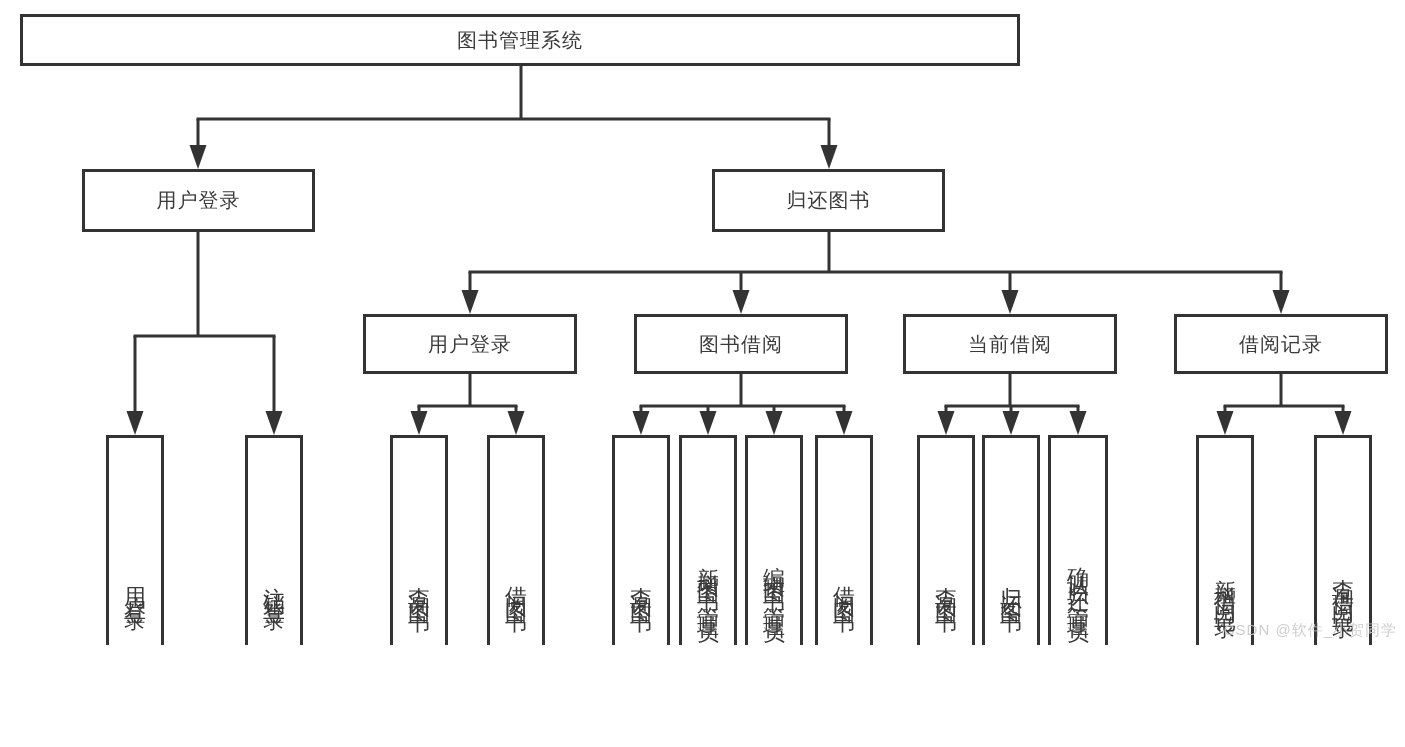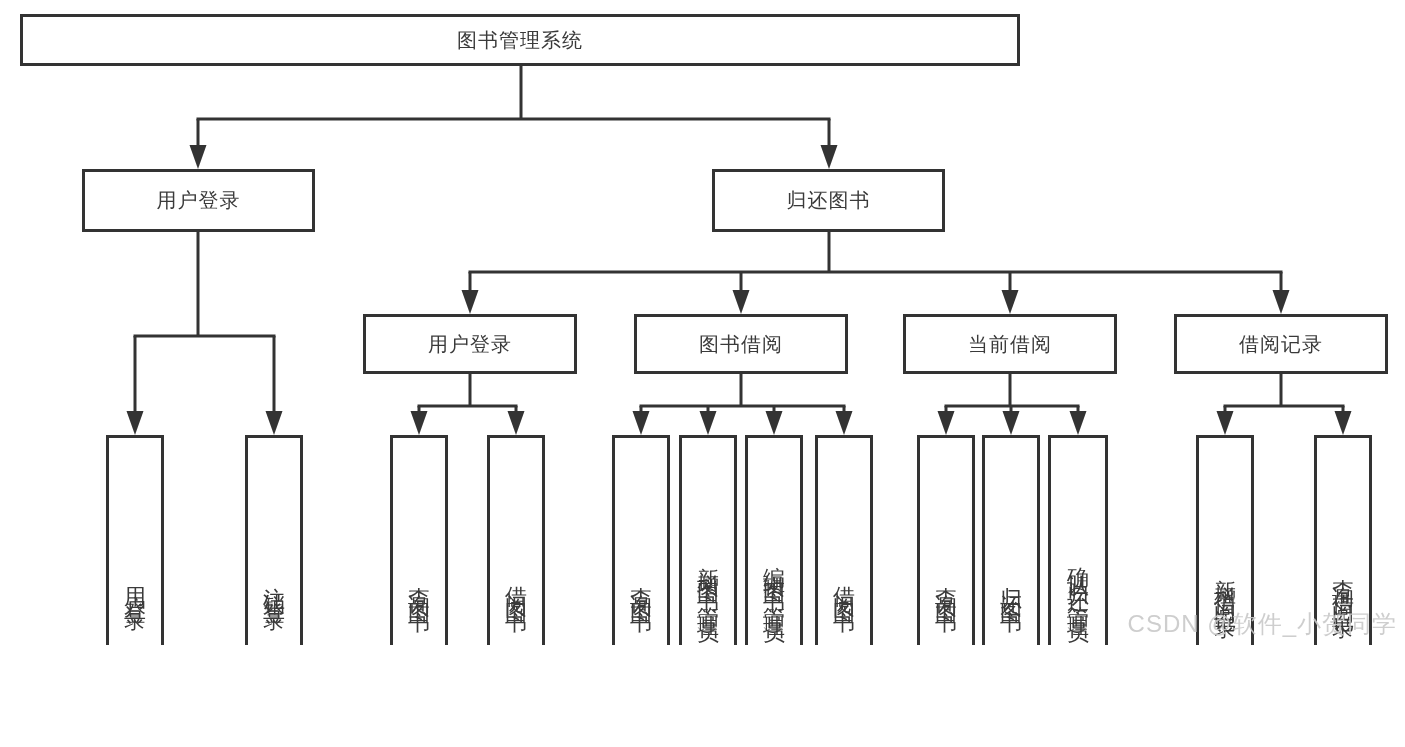--- a/index.html
+++ b/index.html
@@ -40,21 +40,21 @@
     text-orientation: mixed;
     font-size: 22px;
     letter-spacing: 8px;
     line-height: 1;
     white-space: nowrap;
   }
   #watermark {
     position: absolute;
     right: 8px;
     bottom: 5px;
-    font-size: 24px;
+    font-size: 15px;
     color: #c9c9c9;
     opacity: 0.9;
     letter-spacing: 1px;
     white-space: nowrap;
   }
 </style>
 </head>
 <body>
 
 <div id="stage">

